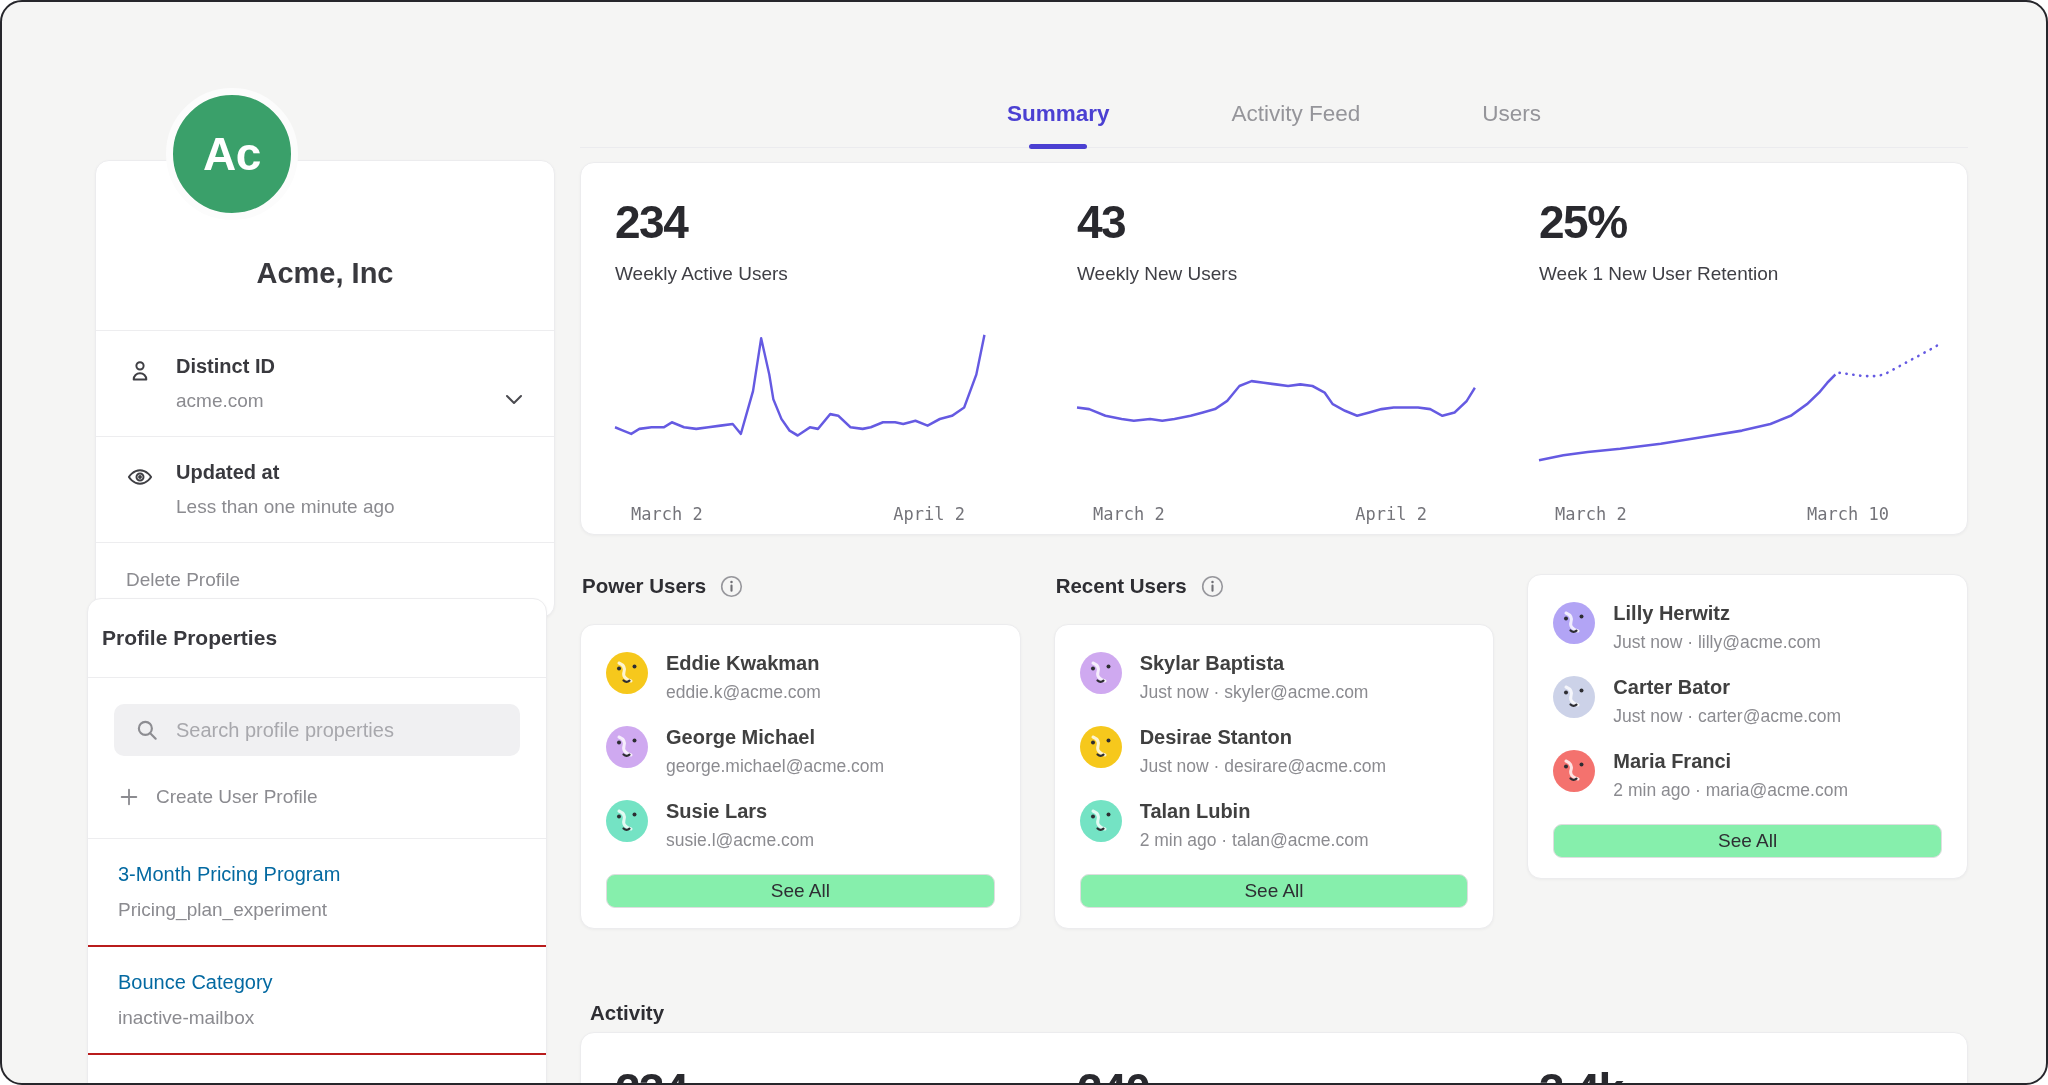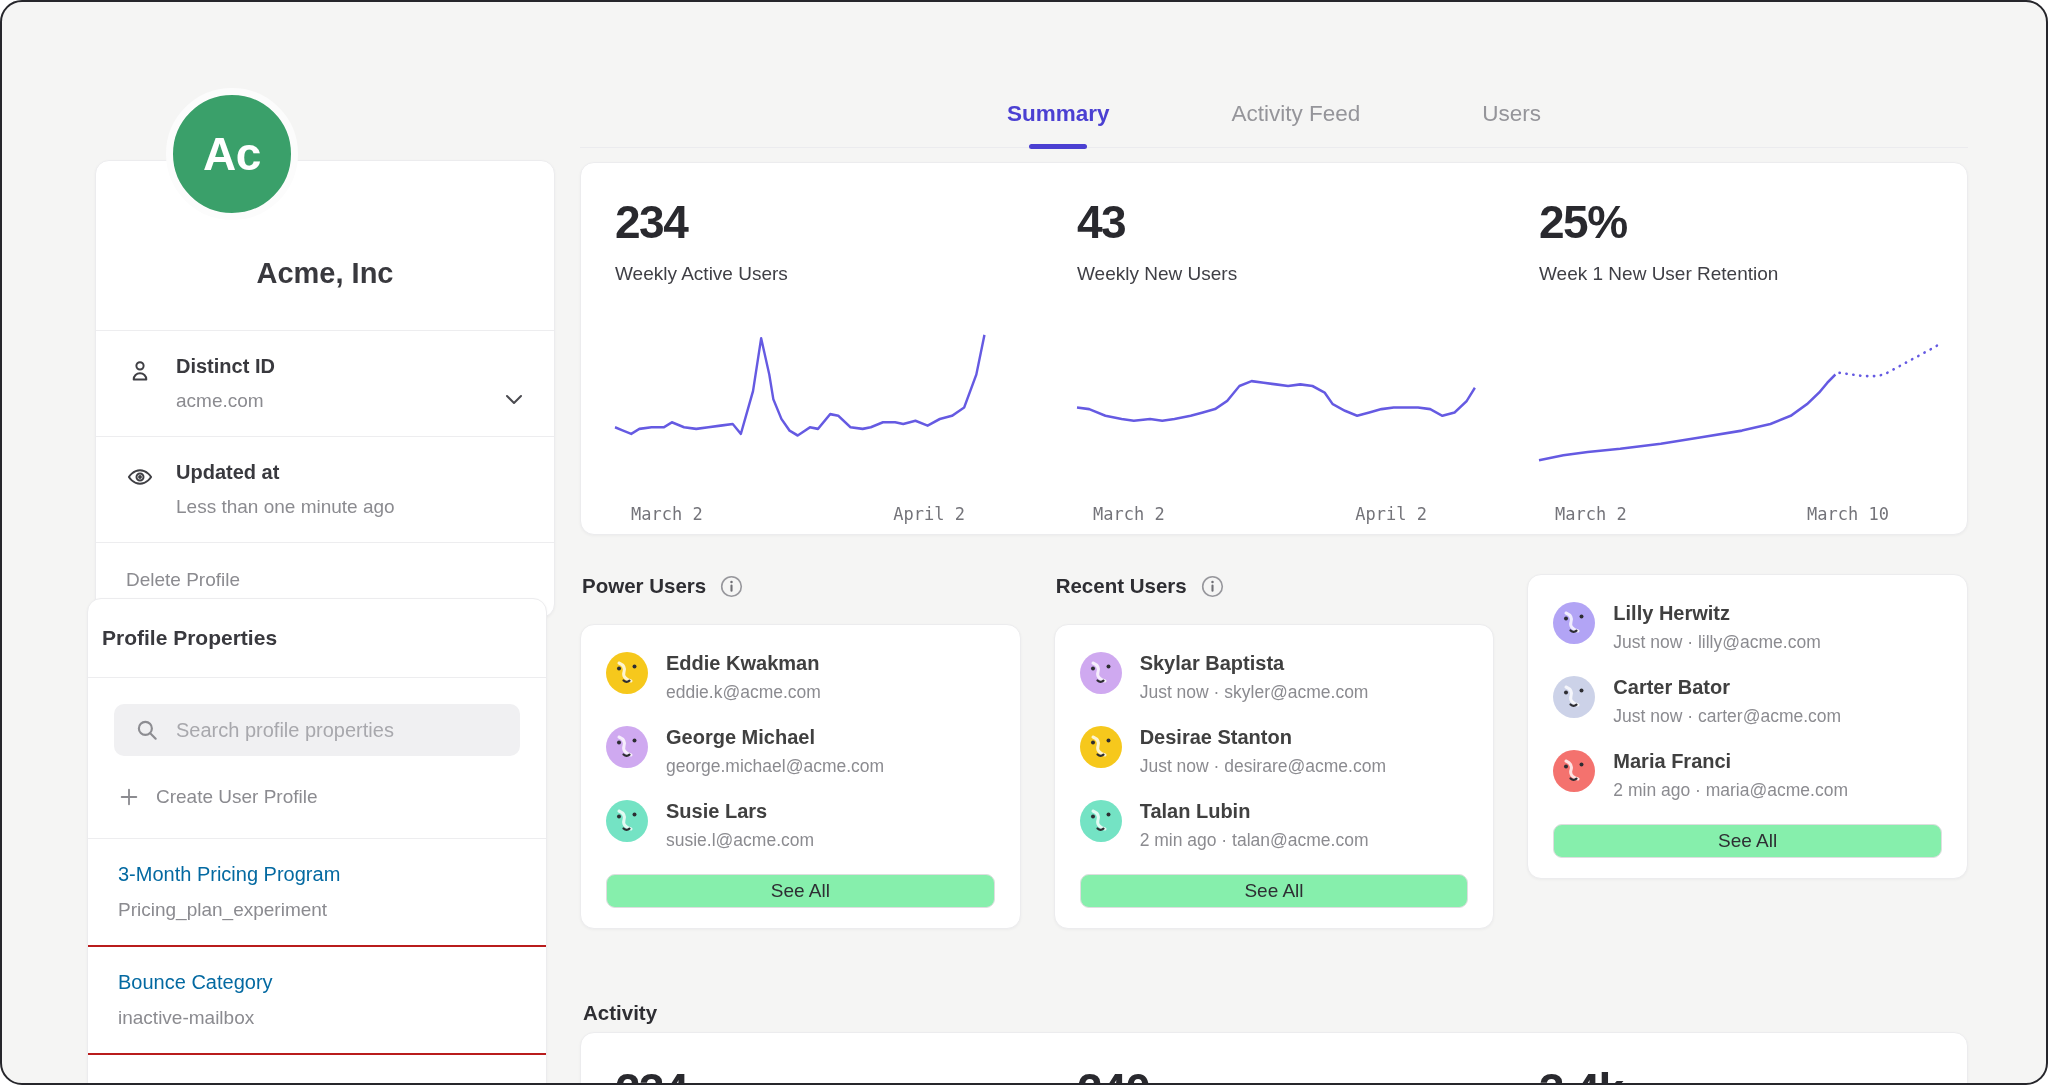--- a/index.html
+++ b/index.html
@@ -66,21 +66,21 @@
   .info-icon{width:23px;height:23px;cursor:pointer;}
   .panel-card{height:305px;padding:27px 25px 20px;display:flex;flex-direction:column;}
   .user-row{display:flex;gap:18px;margin-bottom:23px;cursor:pointer;}
   .user-avatar{width:42px;height:42px;border-radius:50%;flex:0 0 auto;overflow:hidden;}
   .user-name{font-size:20px;font-weight:700;color:#404040;}
   .user-sub{font-size:17.5px;color:#8b8b90;margin-top:7px;}
   .see-all{margin-top:auto;height:44px;border:1px solid #dededf;border-radius:9px;background:#86efac;
            display:flex;align-items:center;justify-content:center;font-size:19px;color:#2e2e33;cursor:pointer;}
 
   
-  .activity-title{position:absolute;top:982px;left:3px;font-size:20.5px;font-weight:700;color:#2e2e33;}
+  .activity-title{position:absolute;top:982px;left:10px;font-size:20.5px;font-weight:700;color:#2e2e33;}
   .activity-card{position:absolute;top:1030px;left:0;width:1388px;height:220px;display:grid;grid-template-columns:1fr 1fr 1fr;padding:30px 0 0;}
   .activity-card .stat-value{display:block;}
 </style>
 </head>
 <body>
 
 <div class="page">
 
   <div class="company-avatar">
     <span>Ac</span>

